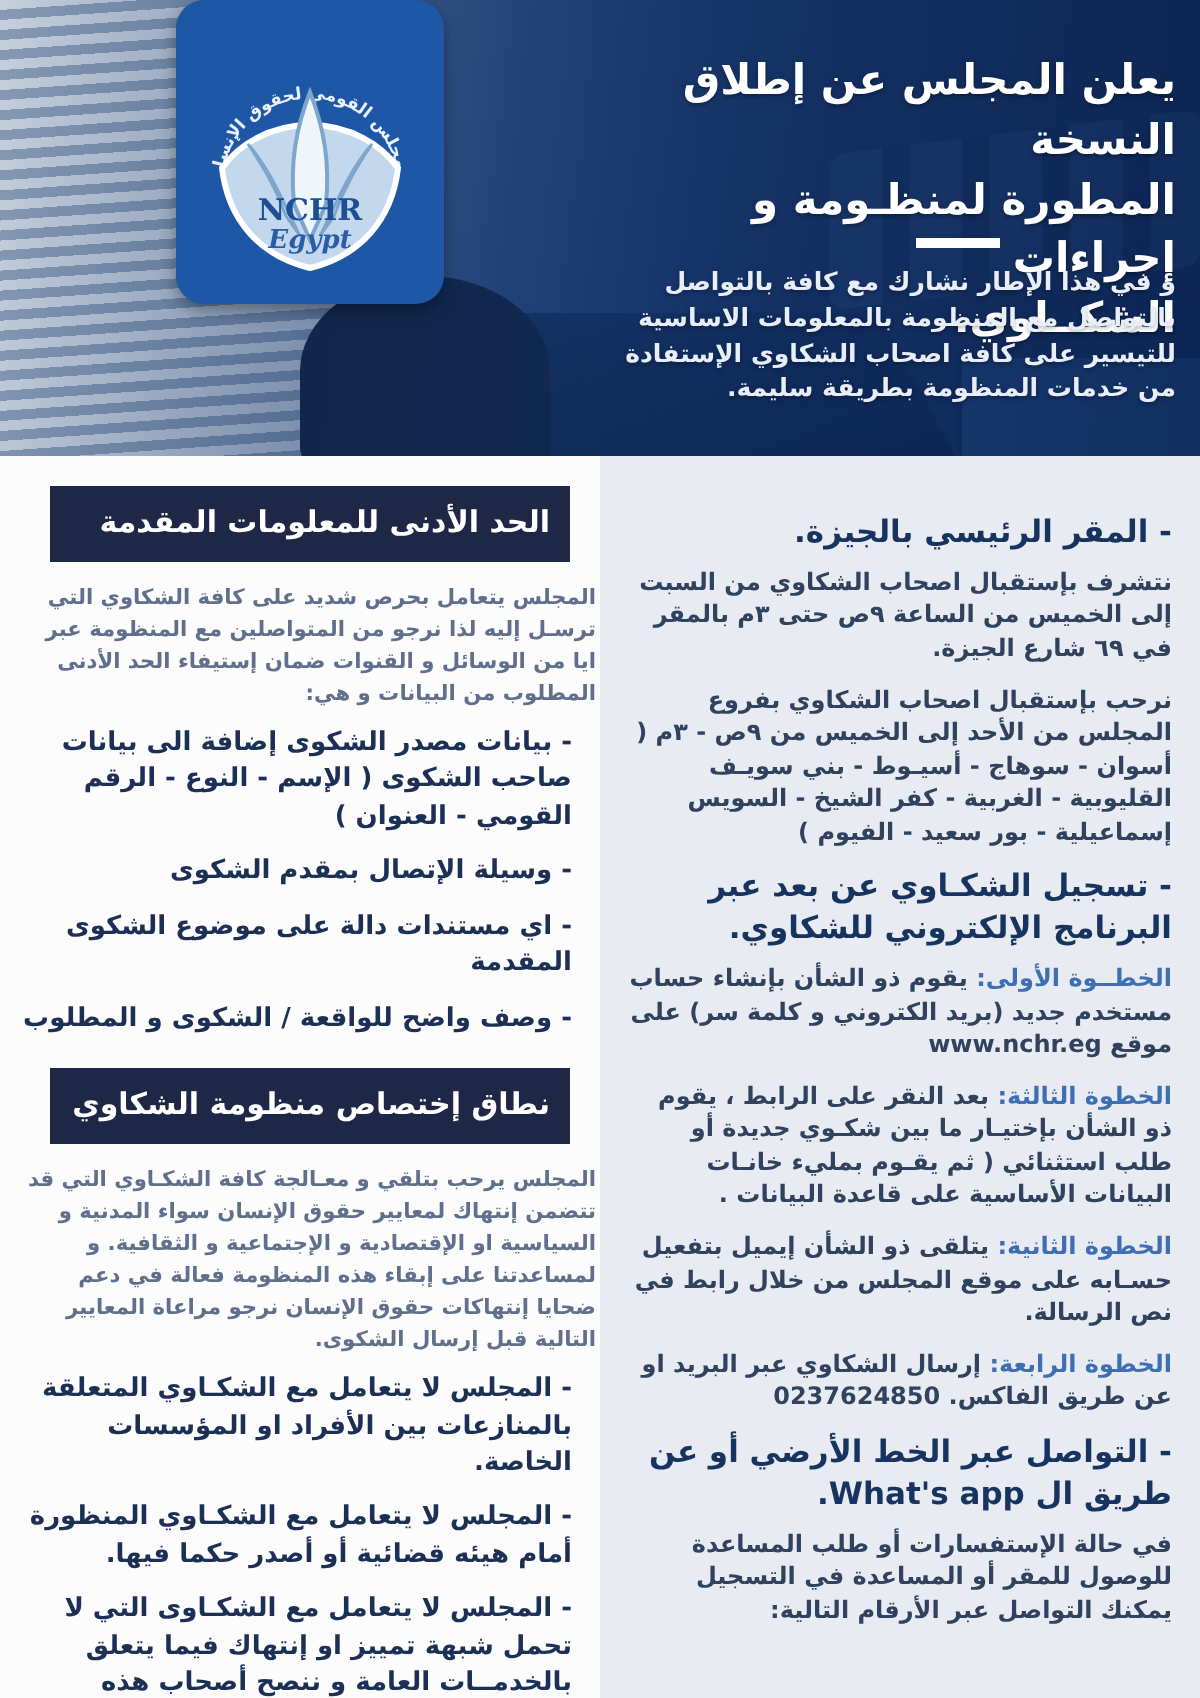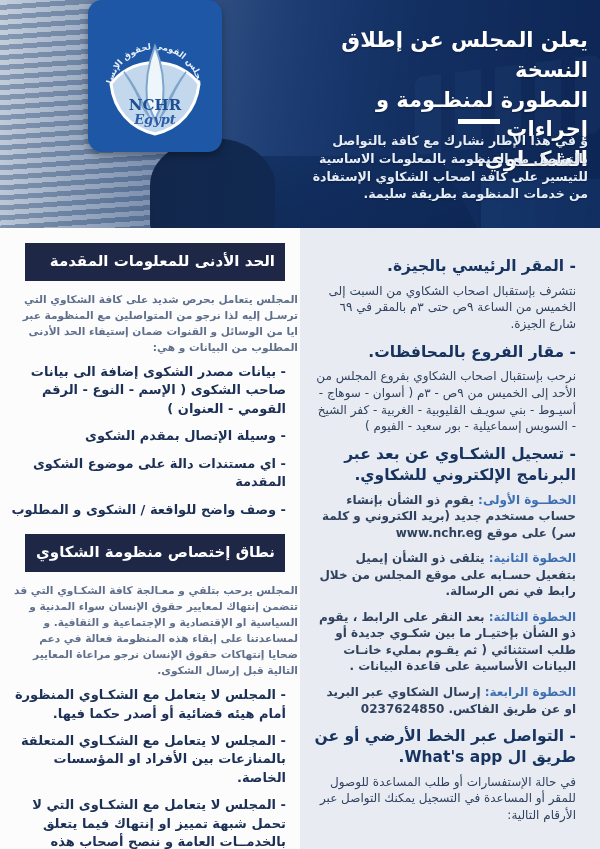--- a/index.html
+++ b/index.html
@@ -72,21 +72,21 @@
   .banner {
     position:absolute; top:210px; right:23px; width:240px; height:38px;
     background:#1e2746; color:#ffffff; z-index:6;
     display:flex; align-items:center; justify-content:center;
     font-size:15.5px; font-weight:bold; direction:rtl;
   }
 
   
   .cols { position:absolute; top:228px; left:0; width:600px; height:621px; display:flex; direction:ltr; }
   .col-left  { width:300px; height:100%; background:#fcfcfd; direction:rtl; overflow:hidden; }
-  .col-right { width:300px; height:100%; background:#e8ecf2; direction:rtl; overflow:hidden; padding:25px 22px 0 14px; }
+  .col-right { width:300px; height:100%; background:#e8ecf2; direction:rtl; overflow:hidden; padding:25px 12px 0 14px; }
 
   
   .box-head {
     margin:15px 15px 10px 25px; padding:9px 10px;
     background:#1e2746; color:#ffffff; text-align:right;
     font-size:15px; font-weight:bold; line-height:1.3;
   }
   .l-intro {
     margin:0 2px 8px 10px; color:#60708c; font-size:10.6px;
     font-weight:bold; line-height:1.52; text-align:right;
@@ -95,21 +95,21 @@
     margin:0 14px 9px 8px; color:#1c2f55; font-size:13px;
     font-weight:bold; line-height:1.42; text-align:right;
   }
 
   
   .r-head {
     color:#17335f; font-size:15.5px; font-weight:bold;
     line-height:1.35; margin:3px 2px 6px 0;
   }
   .r-para {
-    color:#31425f; font-size:12px; font-weight:normal;
+    color:#31425f; font-size:12px; font-weight:bold;
     line-height:1.38; margin:0 2px 9px 0;
   }
   .step { margin:0 2px 9px 0; color:#31425f; font-size:12px; font-weight:bold; line-height:1.38; }
   .step .lbl { color:#3f6fb3; }
 </style>
 </head>
 <body>
 
 <div class="page">
 
@@ -158,49 +158,48 @@
 
       <div class="box-head">الحد الأدنى للمعلومات المقدمة</div>
       <p class="l-intro">المجلس يتعامل بحرص شديد على كافة الشكاوي التي ترسـل إليه لذا نرجو من المتواصلين مع المنظومة عبر ايا من الوسائل و القنوات ضمان إستيفاء الحد الأدنى المطلوب من البيانات و هي:</p>
       <p class="l-bullet">- بيانات مصدر الشكوى إضافة الى بيانات صاحب الشكوى ( الإسم - النوع - الرقم القومي - العنوان )</p>
       <p class="l-bullet">- وسيلة الإتصال بمقدم الشكوى</p>
       <p class="l-bullet">- اي مستندات دالة على موضوع الشكوى المقدمة</p>
       <p class="l-bullet">- وصف واضح للواقعة / الشكوى و المطلوب</p>
 
       <div class="box-head">نطاق إختصاص منظومة الشكاوي</div>
       <p class="l-intro">المجلس يرحب بتلقي و معـالجة كافة الشكـاوي التي قد تتضمن إنتهاك لمعايير حقوق الإنسان سواء المدنية و السياسية او الإقتصادية و الإجتماعية و الثقافية. و لمساعدتنا على إبقاء هذه المنظومة فعالة في دعم ضحايا إنتهاكات حقوق الإنسان نرجو مراعاة المعايير التالية قبل إرسال الشكوى.</p>
+      <p class="l-bullet">- المجلس لا يتعامل مع الشكـاوي المتعلقة بالمنازعات بين الأفراد او المؤسسات الخاصة.</p>
       <p class="l-bullet">- المجلس لا يتعامل مع الشكـاوي المنظورة أمام هيئه قضائية أو أصدر حكما فيها.</p>
-      <p class="l-bullet">- المجلس لا يتعامل مع الشكـاوي المتعلقة بالمنازعات بين الأفراد او المؤسسات الخاصة.</p>
       <p class="l-bullet">- المجلس لا يتعامل مع الشكـاوى التي لا تحمل شبهة تمييز او إنتهاك فيما يتعلق بالخدمــات العامة و ننصح أصحاب هذه الشكــاوى التواصل مع منظومات الشكاوي الأخرى المعنية.</p>
 
     </div>
 
     <div class="col-right">
 
       <div class="r-head">- المقر الرئيسي بالجيزة.</div>
       <p class="r-para">نتشرف بإستقبال اصحاب الشكاوي من السبت إلى الخميس من الساعة ٩ص حتى ٣م بالمقر في ٦٩ شارع الجيزة.</p>
 
-      <div class="r-head">- مقار الفروع  بالمحافظات.</div>
       <p class="r-para">نرحب بإستقبال اصحاب الشكاوي بفروع المجلس من الأحد إلى الخميس من ٩ص - ٣م ( أسوان - سوهاج - أسيـوط - بني سويـف القليوبية - الغربية - كفر الشيخ - السويس إسماعيلية - بور سعيد - الفيوم )</p>
 
       <div class="r-head">- تسجيل الشكـاوي عن بعد عبر البرنامج الإلكتروني للشكاوي.</div>
 
       <p class="step">
         <span class="lbl">الخطــوة الأولى:</span>
         <span>يقوم ذو الشأن بإنشاء حساب مستخدم جديد (بريد الكتروني و كلمة سر) على موقع www.nchr.eg</span>
       </p>
       <p class="step">
+        <span class="lbl">الخطوة الثالثة:</span>
+        <span>بعد النقر على الرابط ، يقوم ذو الشأن بإختيـار ما بين شكـوي جديدة أو طلب استثنائي ( ثم يقـوم بمليء خانـات البيانات الأساسية على قاعدة البيانات .</span>
+      </p>
+      <p class="step">
         <span class="lbl">الخطوة الثانية:</span>
         <span>يتلقى ذو الشأن إيميل بتفعيل حسـابه على موقع المجلس من خلال رابط في نص الرسالة.</span>
       </p>
       <p class="step">
-        <span class="lbl">الخطوة الثالثة:</span>
-        <span>بعد النقر على الرابط ، يقوم ذو الشأن بإختيـار ما بين شكـوي جديدة أو طلب استثنائي ( ثم يقـوم بمليء خانـات البيانات الأساسية على قاعدة البيانات .</span>
-      </p>
-      <p class="step">
         <span class="lbl">الخطوة الرابعة:</span>
         <span>إرسال الشكاوي عبر البريد او عن طريق الفاكس. 0237624850</span>
       </p>
 
       <div class="r-head">- التواصل عبر الخط الأرضي أو عن طريق ال What's app.</div>
       <p class="r-para">في حالة الإستفسارات أو طلب المساعدة للوصول للمقر أو المساعدة في التسجيل يمكنك التواصل عبر الأرقام التالية:</p>
 
     </div>
   </div>
 

